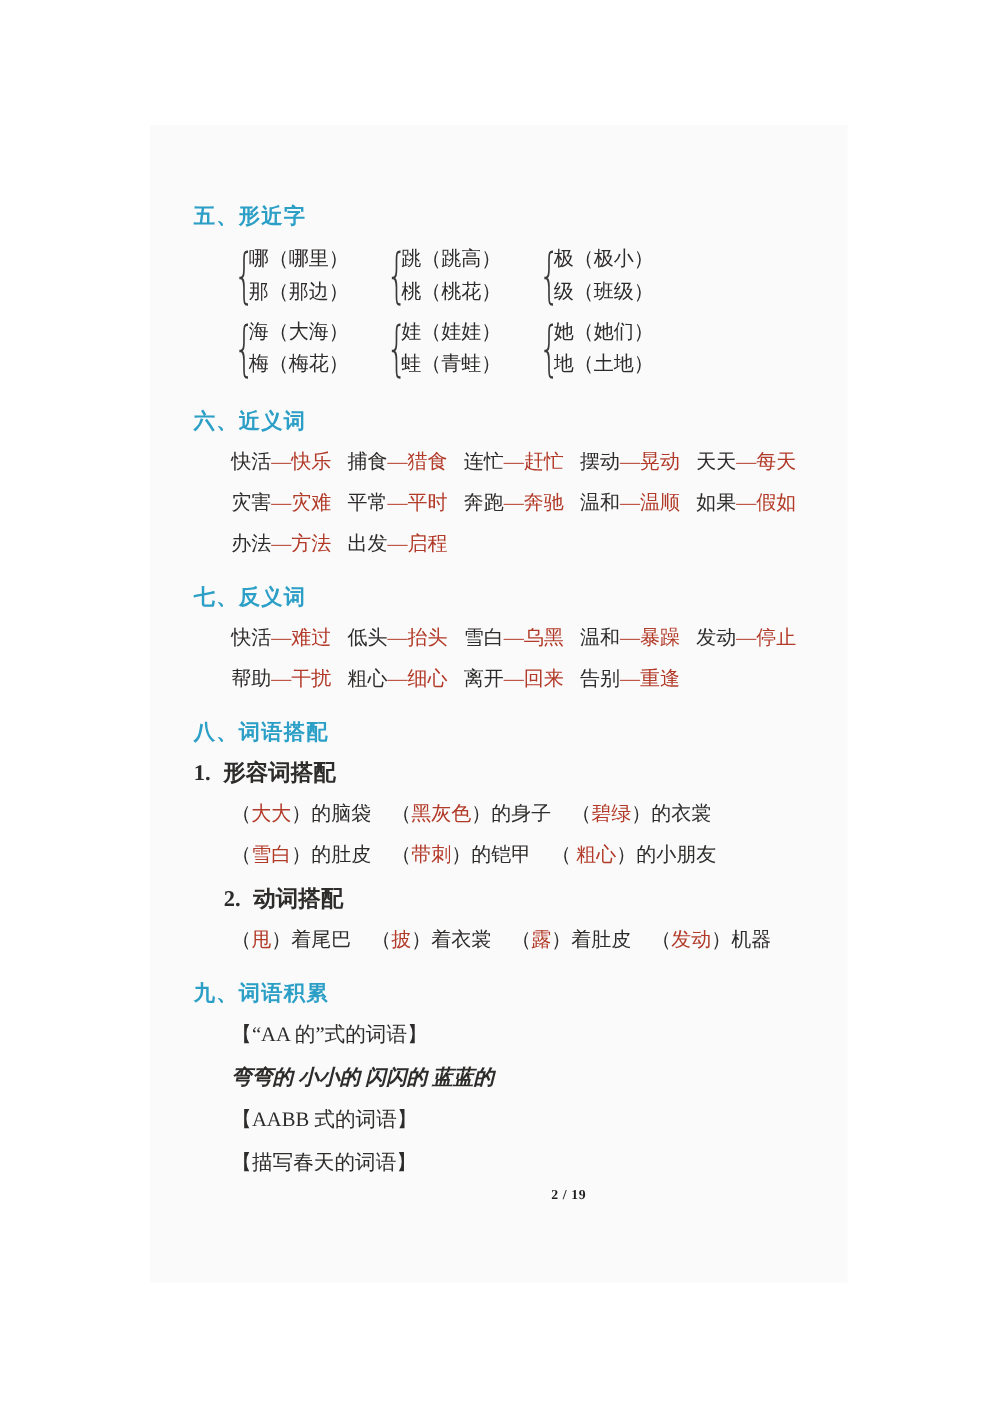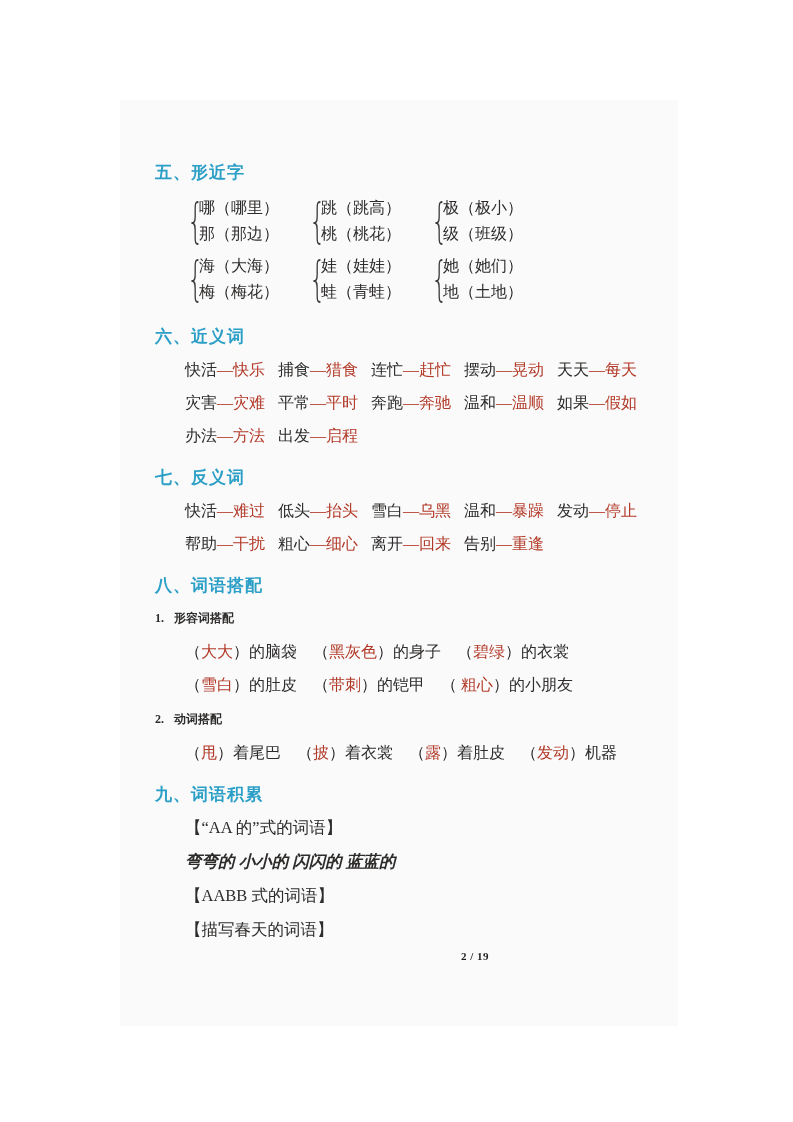--- a/index.html
+++ b/index.html
@@ -48,40 +48,40 @@
     font-size:16px;line-height:21px;margin:0 0 12px 30px;
     white-space:nowrap;
   }
   .wp{margin-right:13px;}
   .wp:last-child{margin-right:0;}
   .red{color:var(--red);}
   .ink{color:var(--ink);}
 
   
   .sub{
-    font-size:12px;line-height:21px;font-weight:bold;
+    font-size:18px;line-height:21px;font-weight:bold;
     margin:0 0 12px 0;
   }
-  .sub.gap-top{margin-top:14px;}
+  .sub.gap-top{margin-top:14px;margin-left:24px;}
   .sub .num{margin-right:10px;}
   .cp{margin-right:16px;}
   .cp:last-child{margin-right:0;font-family:Liberation Serif, serif;}
 
   
   .jl-header{
     font-size:16.5px;line-height:21px;font-weight:normal;
     margin:0 0 13px 30px;
   }
   .jl-content{
     font-size:16.5px;line-height:21px;font-weight:600;
     margin:0 0 13px 30px;white-space:pre-wrap;font-style:italic;
   }
 
   .footer{
-    position:absolute;left:461px;top:950px;
+    position:absolute;left:441px;top:950px;
     font-size:11px;font-weight:bold;color:#1d1d1d;
     letter-spacing:.5px;
   }
 </style>
 </head>
 <body>
 
 <div class="canvas">
   <div class="page">
     <div class="content">

